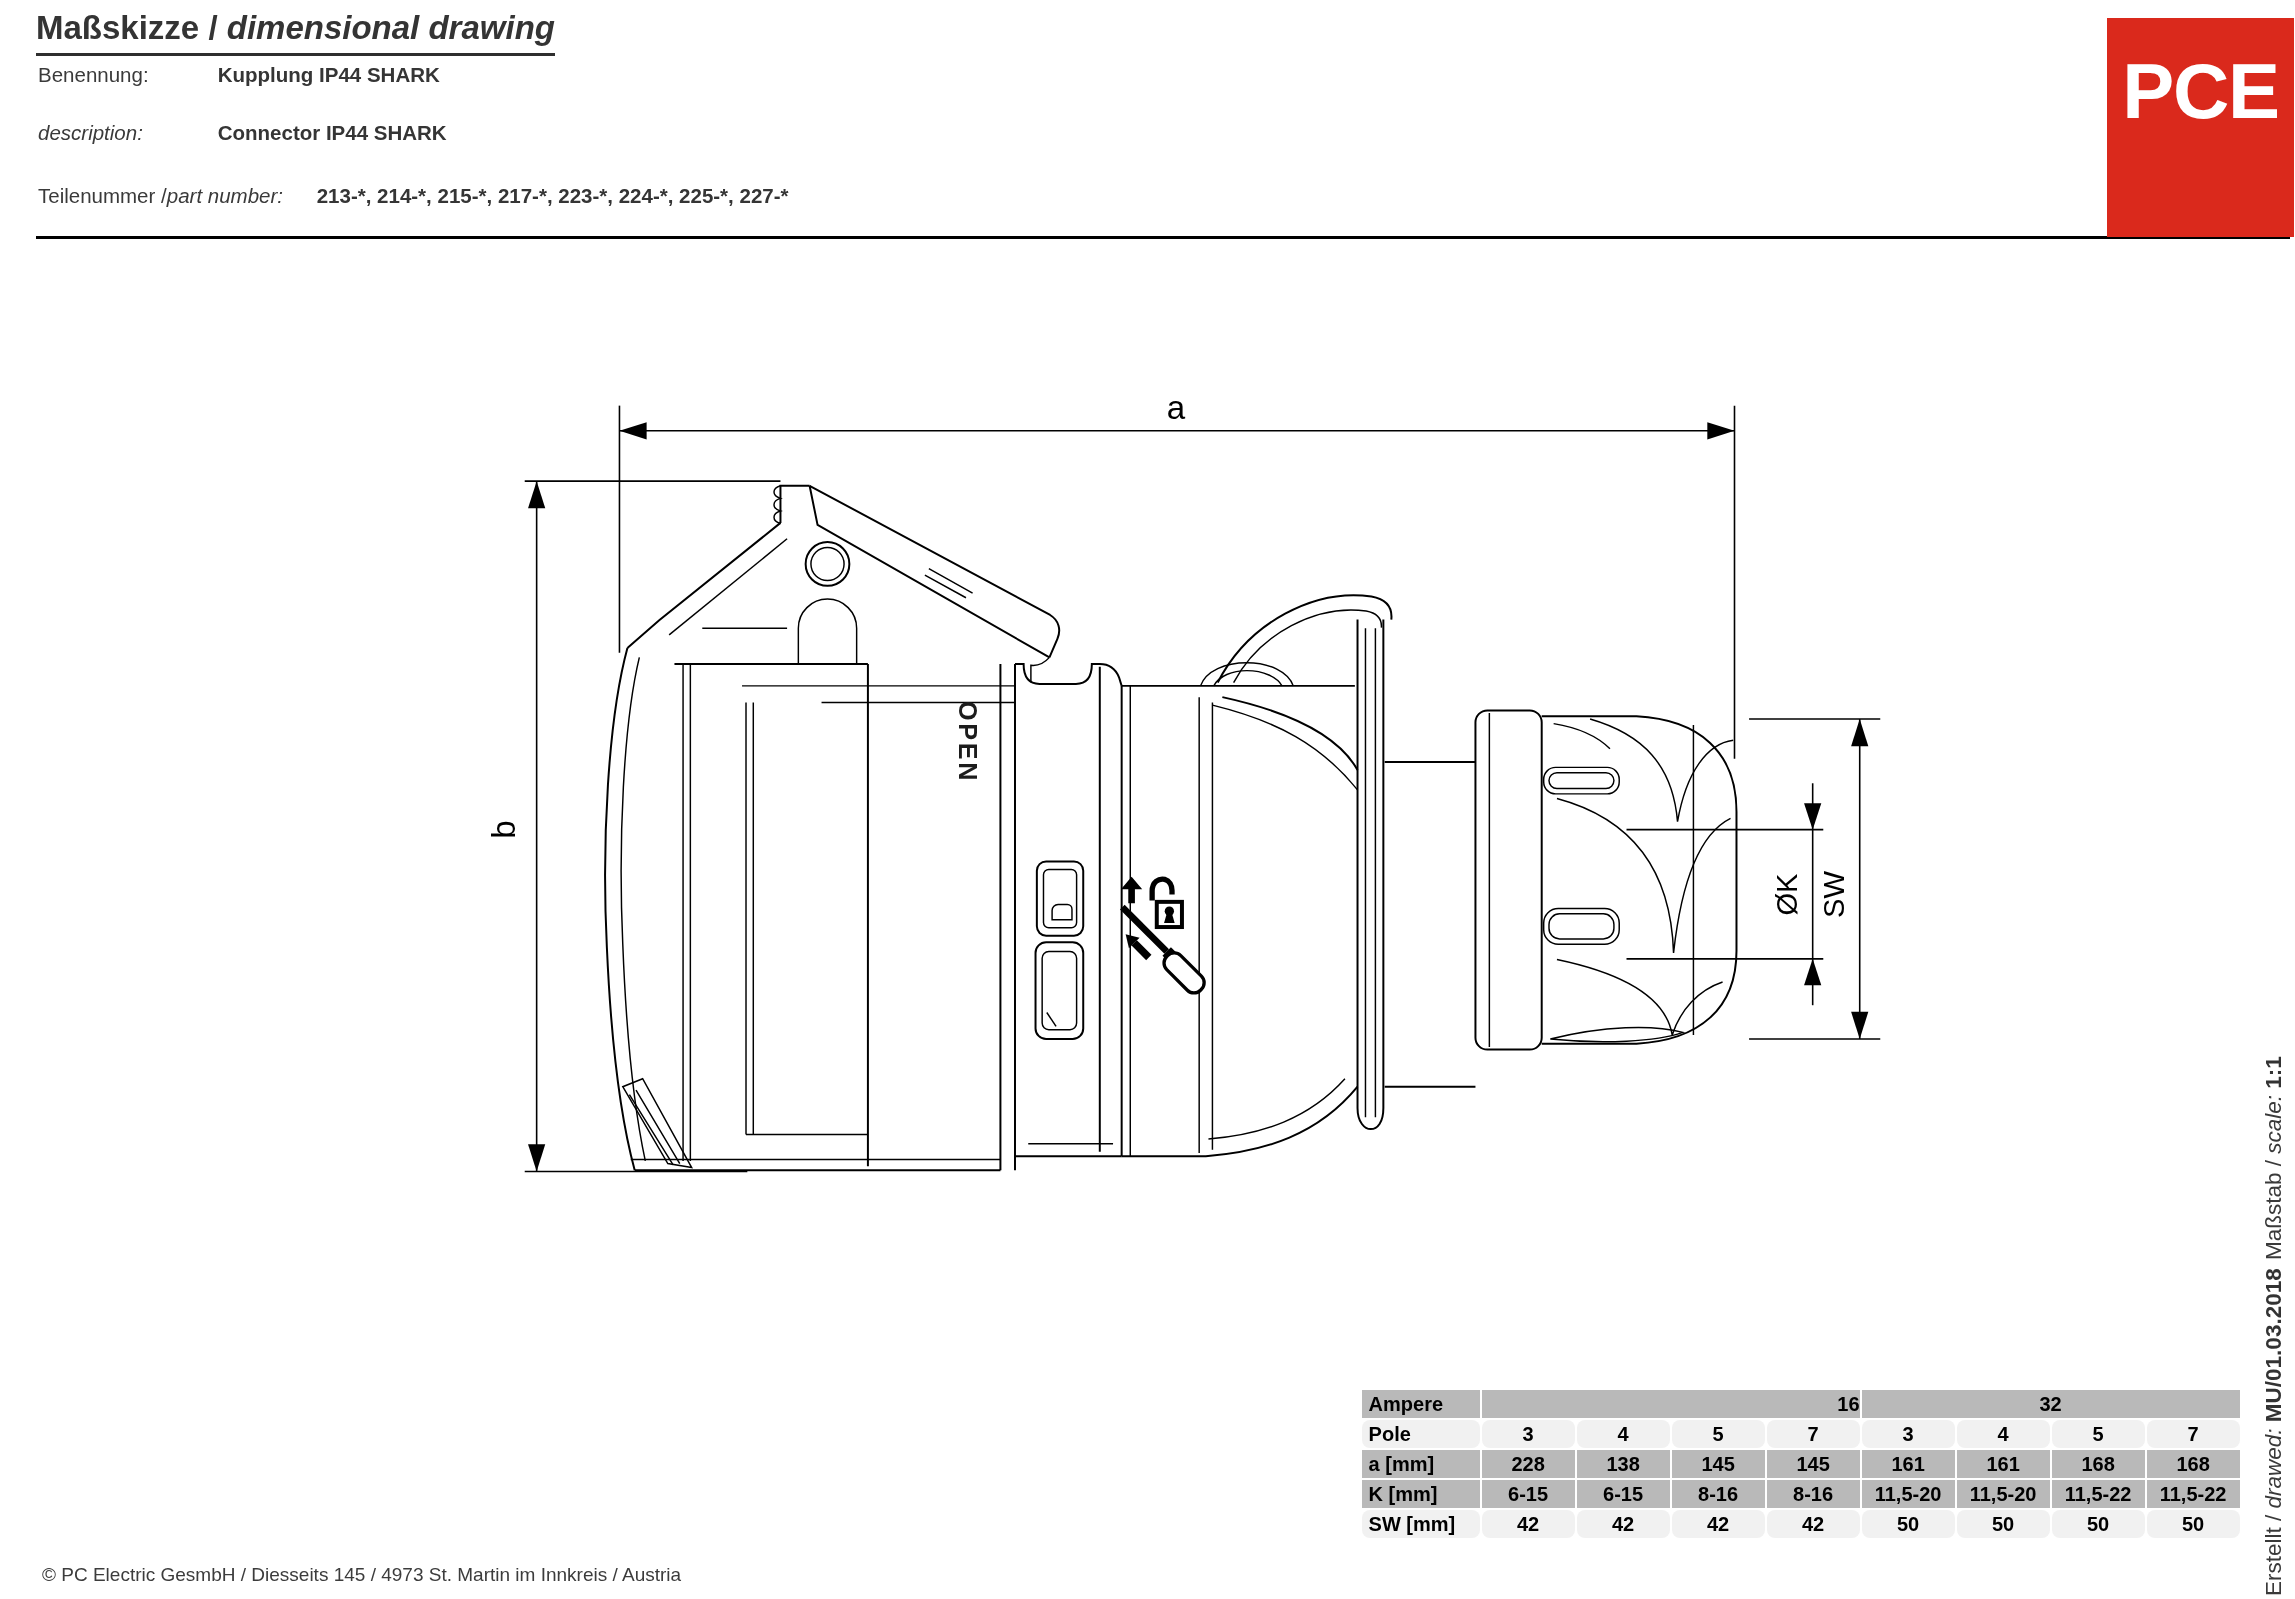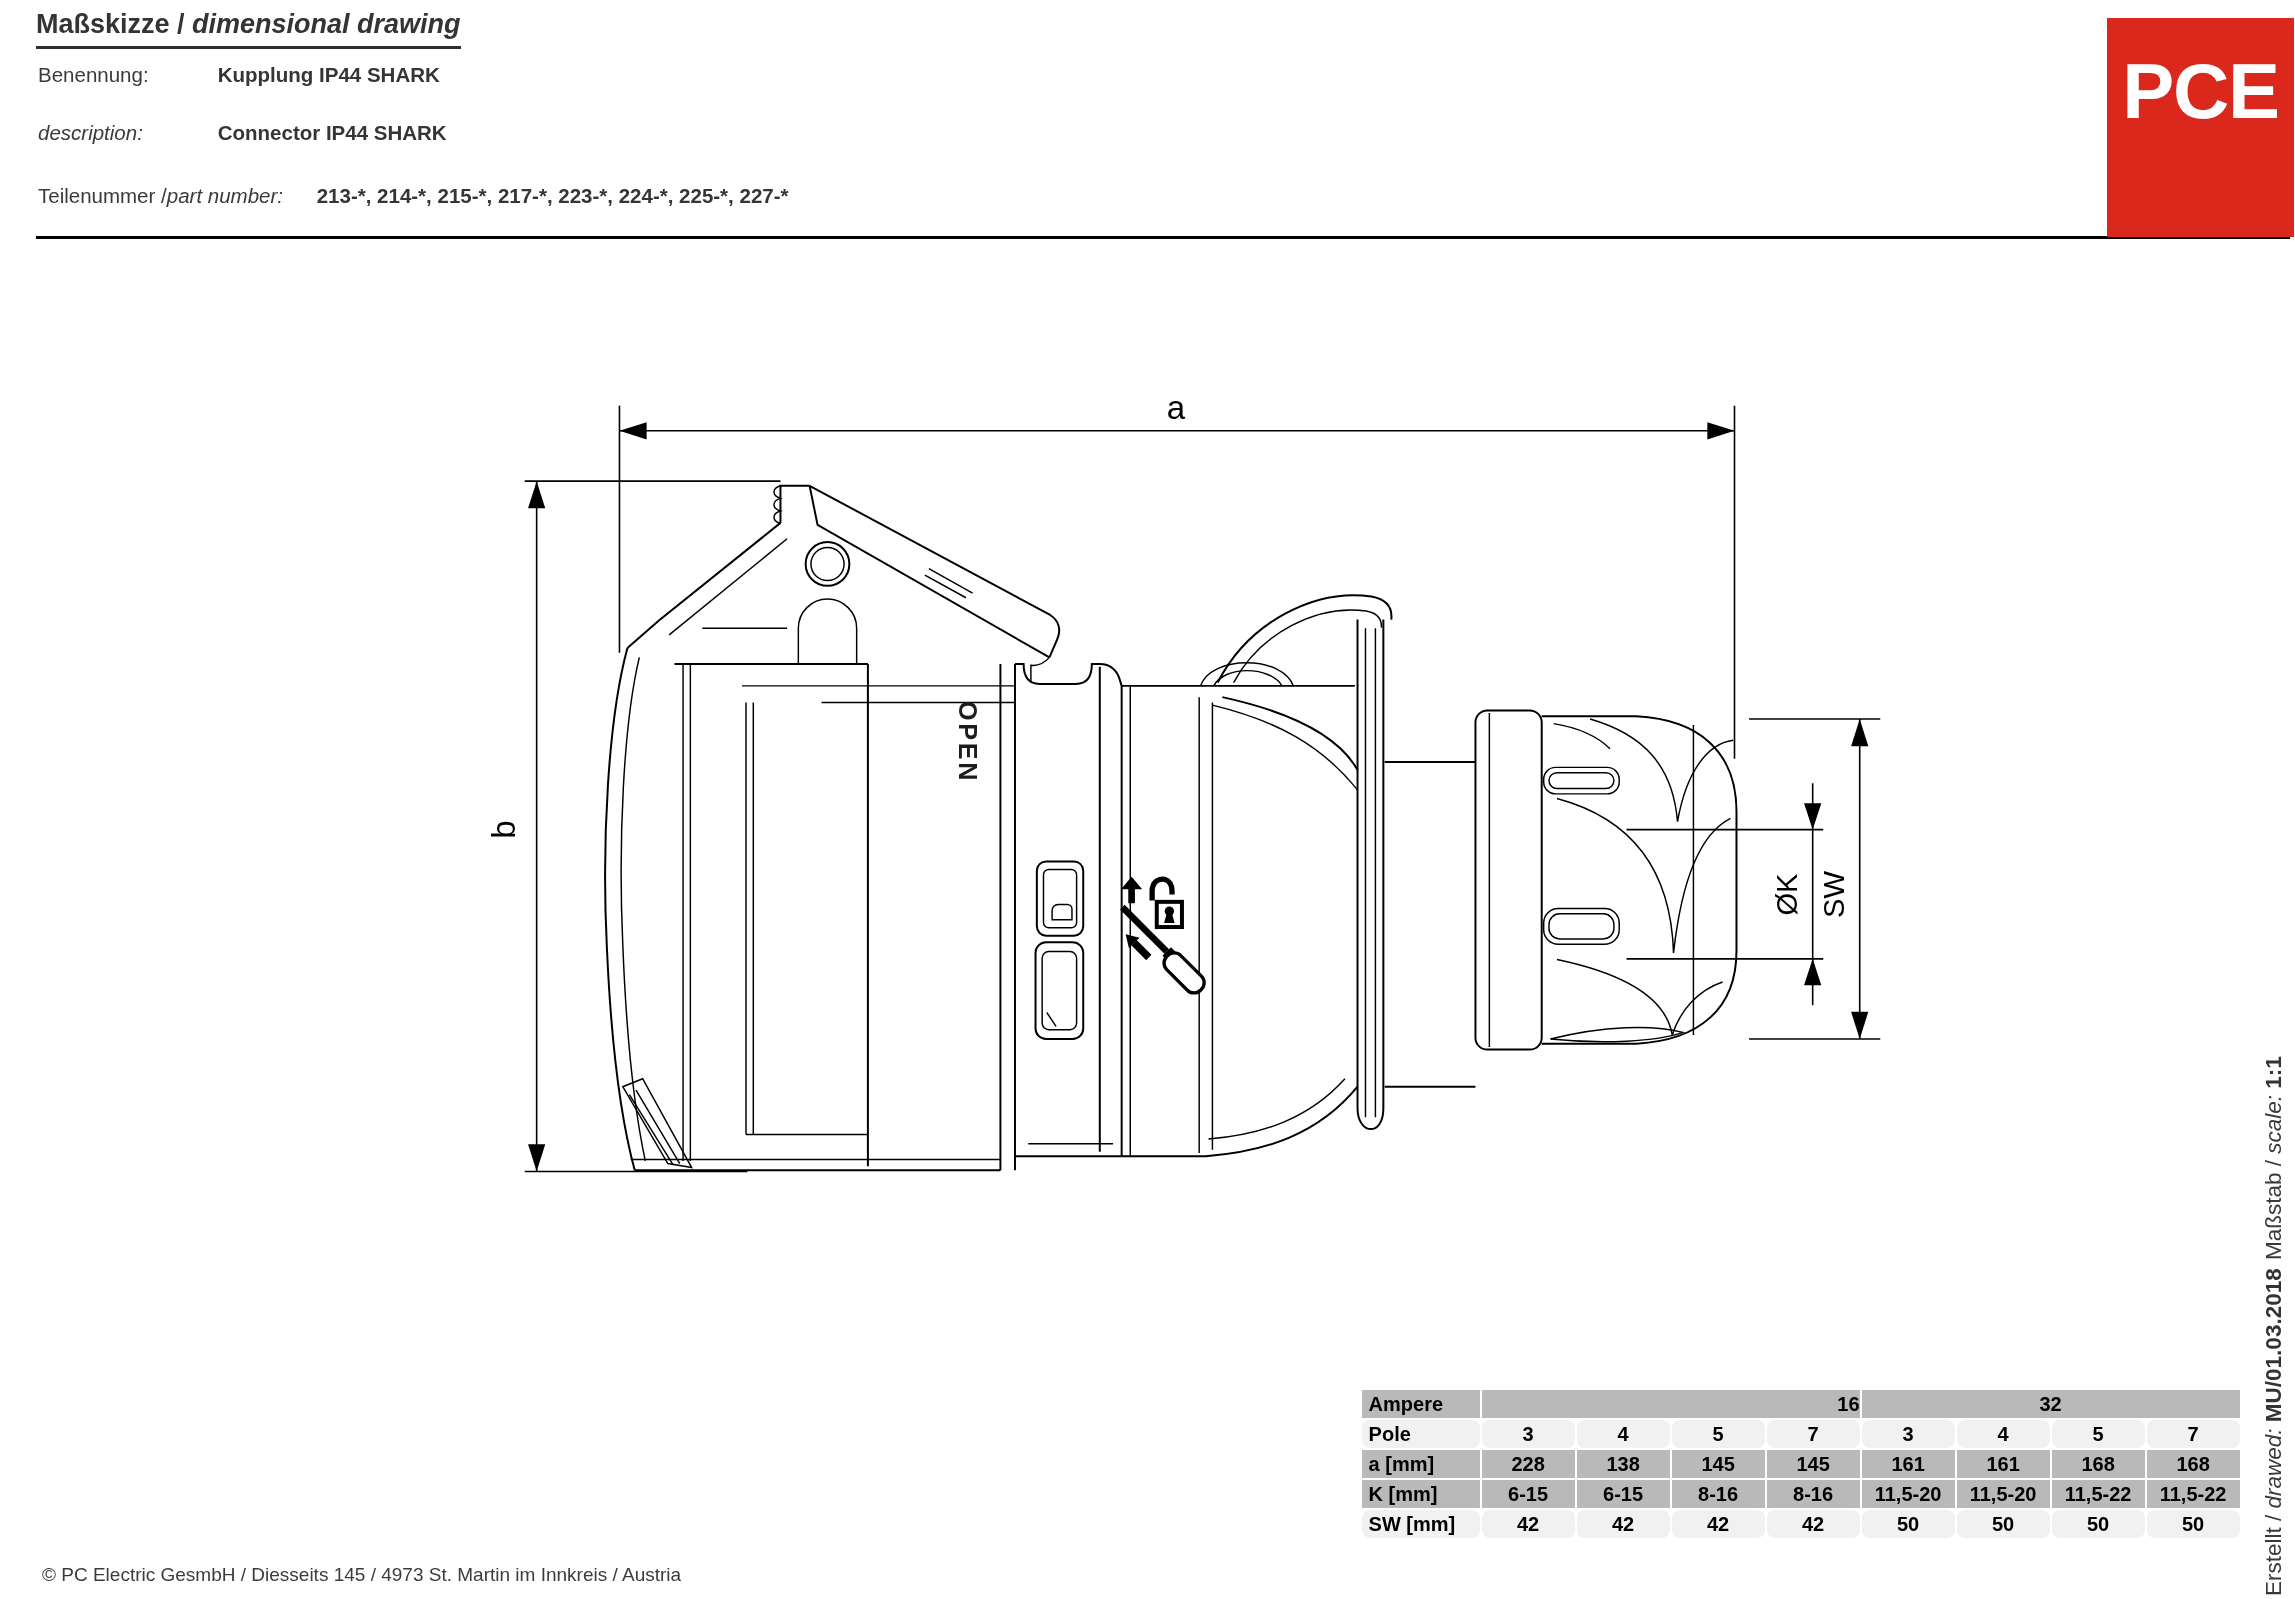--- a/index.html
+++ b/index.html
@@ -1,20 +1,20 @@
 <!DOCTYPE html>
 <html style="font-size:10.6px"><head>
 <meta charset="utf-8">
 <style>
   html,body{margin:0;padding:0;background:#ffffff;}
   .page{position:relative;width:2295px;height:1599px;background:#fff;overflow:hidden;
         font-family:"Liberation Sans","DejaVu Sans",sans-serif;color:#3a3a3a;}
   .abs{position:absolute;}
   
-  .title{top:9.3px;left:36px;font-size:27px;font-weight:bold;color:#343434;
+  .title{top:9.3px;left:36px;font-size:33px;font-weight:bold;color:#343434;
          border-bottom:3.3px solid #2f2f2f;padding-bottom:5.3px;white-space:nowrap;}
   .title .en{font-style:italic;}
   .fieldrow{font-size:20.5px;white-space:nowrap;}
   .fieldrow .lab{display:inline-block;color:#3a3a3a;}
   .fieldrow .val{font-weight:bold;color:#353535;}
   .italic{font-style:italic;}
   .sep{top:236px;left:36px;width:2254px;height:3.3px;background:#000;}
   
   .logo{top:18px;left:2107px;width:187px;height:219px;text-align:center;}
   .logo .pce{font-size:78px;font-weight:700;color:#fff;letter-spacing:-1.3px;

